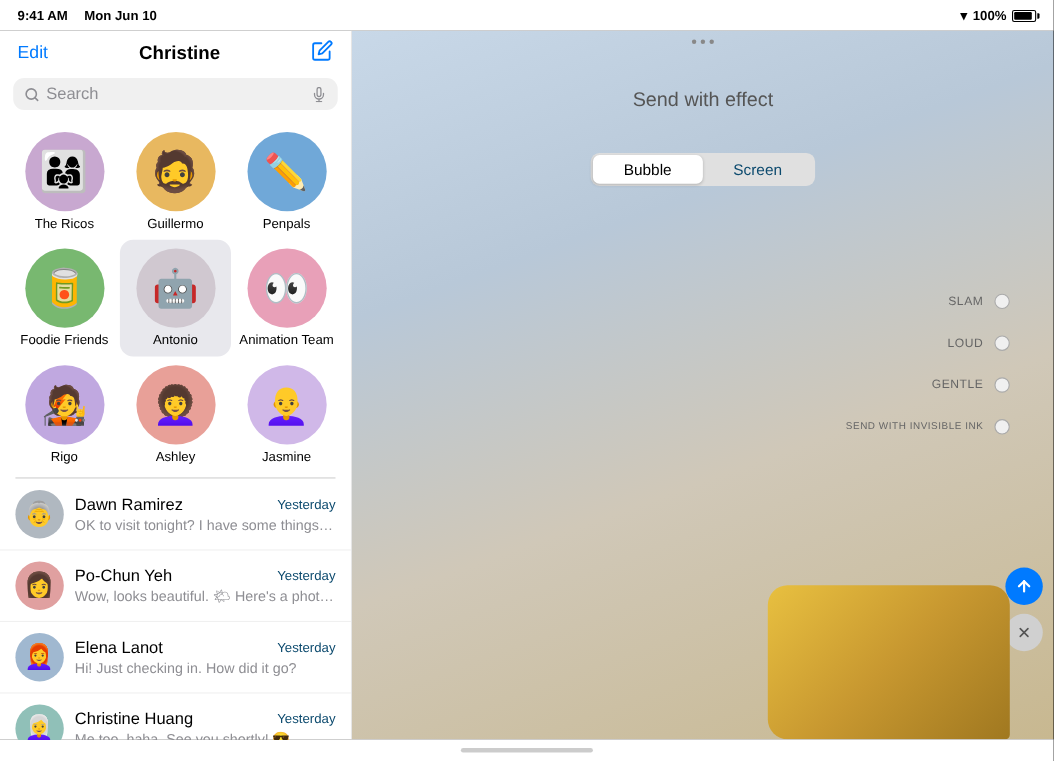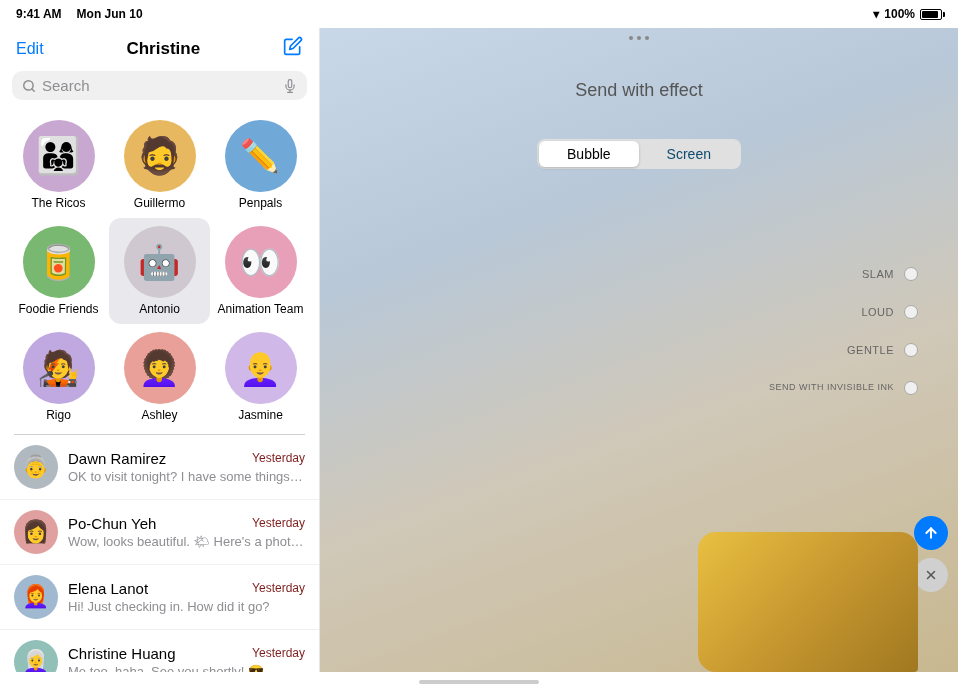--- a/index.html
+++ b/index.html
@@ -164,21 +164,21 @@
       overflow: hidden;
     }
     .conv-body { flex: 1; min-width: 0; }
     .conv-name-row {
       display: flex;
       justify-content: space-between;
       align-items: center;
       margin-bottom: 2px;
     }
     .conv-name { font-size: 15px; font-weight: 400; color: #000; }
-    .conv-time { font-size: 12px; color: #7f1d1d; }
+    .conv-time { font-size: 12px; color: #0c4a6e; }
     .conv-preview {
       font-size: 13px;
       color: #8e8e93;
       white-space: nowrap;
       overflow: hidden;
       text-overflow: ellipsis;
     }
 
     
     .right-panel {

